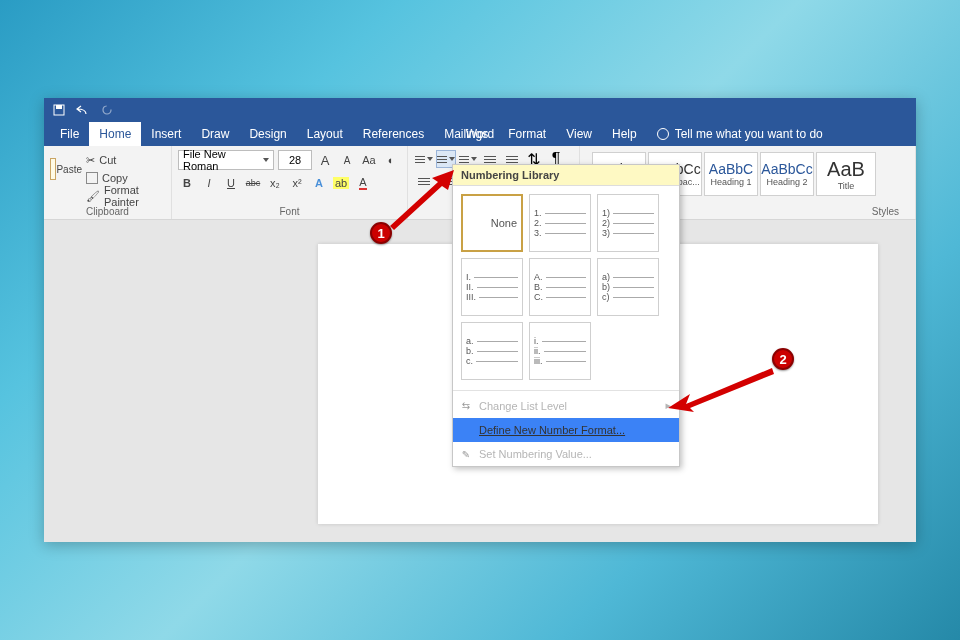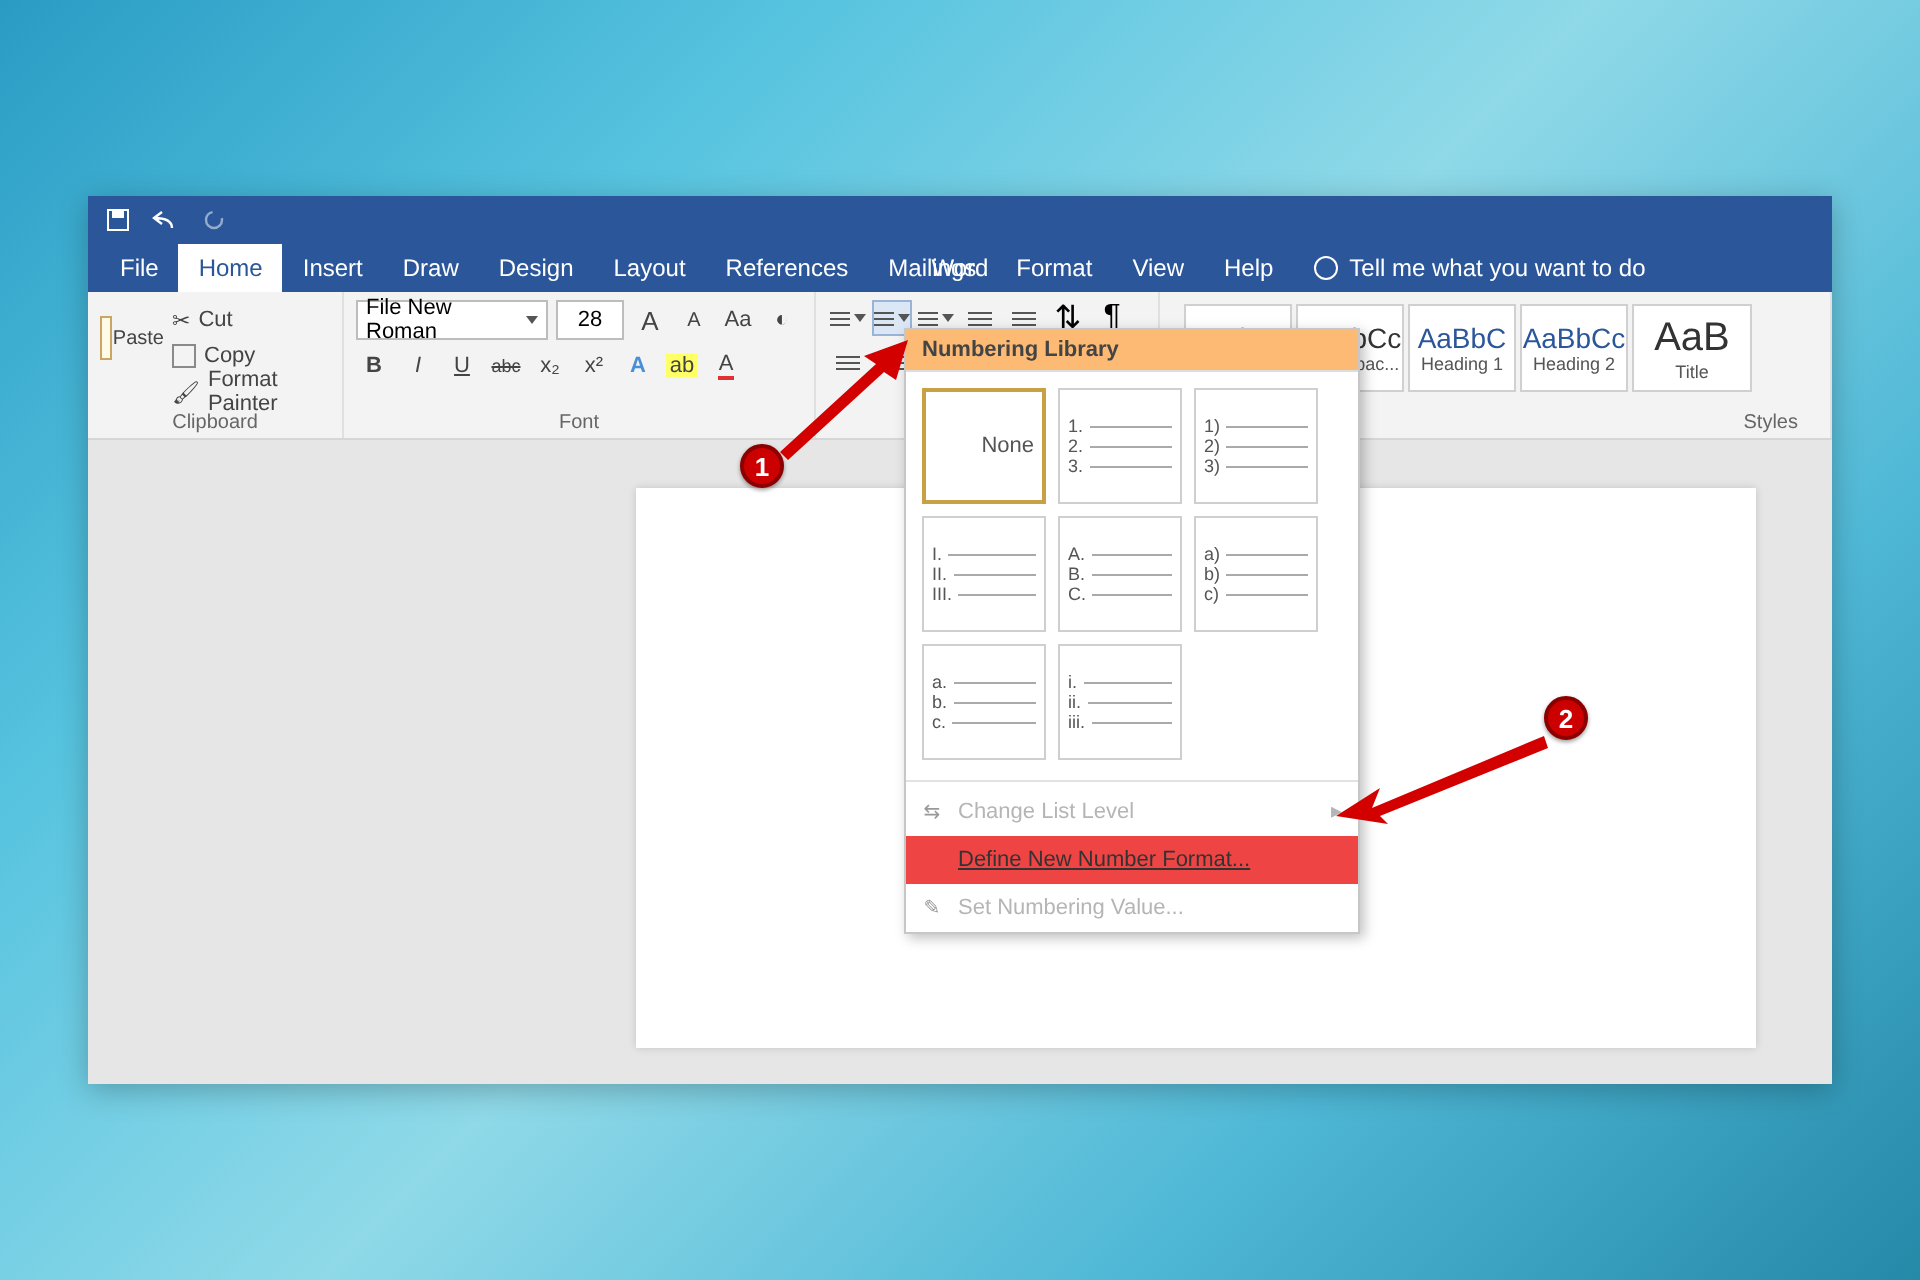--- a/index.html
+++ b/index.html
@@ -49,31 +49,31 @@
 .style-card { width:54px; height:44px; border:1px solid #d0d0d0; background:#fff; display:flex; flex-direction:column; align-items:center; justify-content:center; font-size:9px; color:#555; }
 .style-card.big { width:60px; }
 .style-sample { font-size:14px; color:#333; }
 .style-sample.blue { color:#2b579a; }
 .doc-area { position:absolute; top:122px; left:0; right:0; bottom:0; background:#e6e6e6; }
 .page { position:absolute; left:274px; top:24px; width:560px; height:280px; background:#fff; box-shadow:0 0 4px rgba(0,0,0,.15); }
 .dropdown {
   position:absolute; left:408px; top:66px; width:228px; background:#fff;
   border:1px solid #c7c7c7; box-shadow:2px 2px 6px rgba(0,0,0,.25); z-index:50;
 }
-.dd-header { font-size:11px; font-weight:600; color:#444; padding:4px 8px; background:#fdba74; border-bottom:1px solid #ddd; }
+.dd-header { font-size:11px; font-weight:600; color:#444; padding:4px 8px; background:#fef9c3; border-bottom:1px solid #ddd; }
 .dd-grid { display:flex; flex-wrap:wrap; gap:6px; padding:8px; }
 .numfmt { width:62px; height:58px; border:1px solid #cfcfcf; background:#fff; font-size:9px; color:#555; padding:6px 4px; display:flex; flex-direction:column; justify-content:center; cursor:pointer; }
 .numfmt.selected { border:2px solid #c9a145; }
 .numfmt .line { display:flex; align-items:center; gap:3px; }
 .numfmt .dash { flex:1; height:1px; background:#aaa; }
 .none-box { align-items:flex-end; justify-content:center; font-size:11px; }
 .dd-sep { height:1px; background:#e2e2e2; margin:2px 0; }
 .dd-item { font-size:11px; color:#666; padding:6px 8px 6px 26px; display:flex; align-items:center; justify-content:space-between; cursor:pointer; position:relative; }
 .dd-item.disabled { color:#b5b5b5; }
-.dd-item.highlight { background:#ef4444; color:#333; text-decoration:underline; }
+.dd-item.highlight { background:#3b82f6; color:#333; text-decoration:underline; }
 .dd-item .glyph { position:absolute; left:6px; width:14px; height:14px; font-size:10px; color:#999; display:flex; align-items:center; justify-content:center; }
 .annot { position:absolute; z-index:80; }
 .circ { width:22px; height:22px; border-radius:50%; background:#c00; border:2px solid #8c0000; color:#fff; font-weight:bold; font-size:13px; display:flex; align-items:center; justify-content:center; box-shadow:0 1px 2px rgba(0,0,0,.4); }
 .arrow1 { position:absolute; left:382px; top:168px; width:74px; height:62px; z-index:79; }
 .arrow2 { position:absolute; left:666px; top:364px; width:110px; height:48px; z-index:79; }
 svg.arrow path { fill:#d30000; }
 </style>
 </head>
 <body>
 

